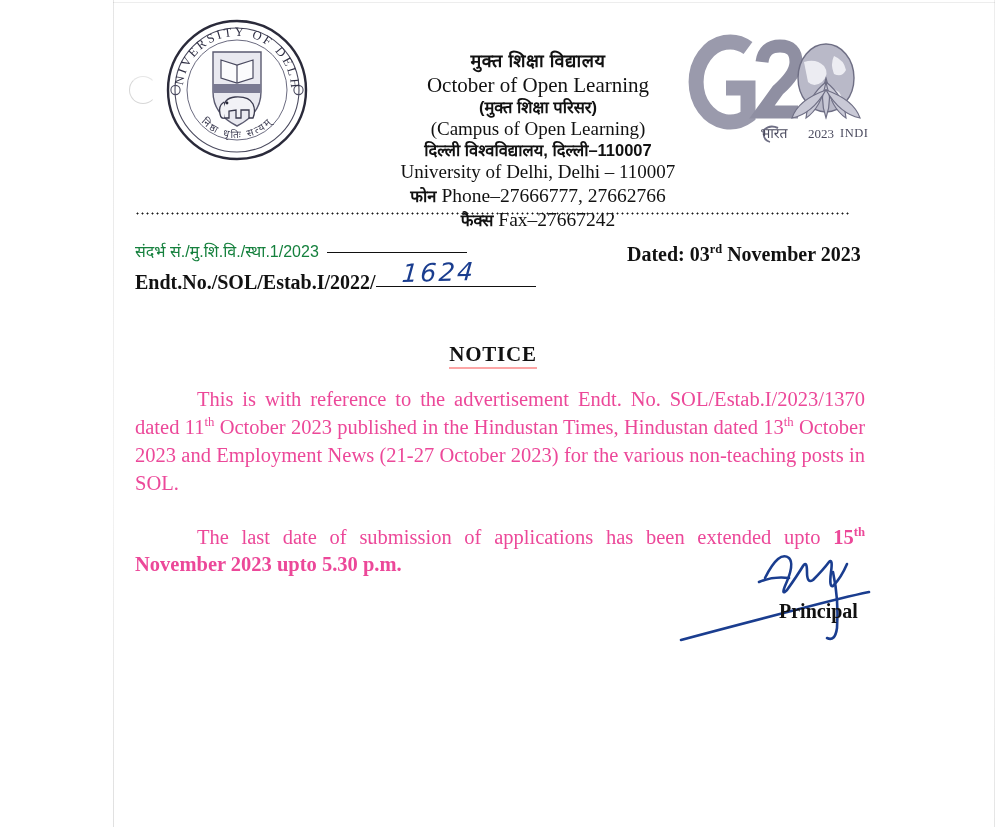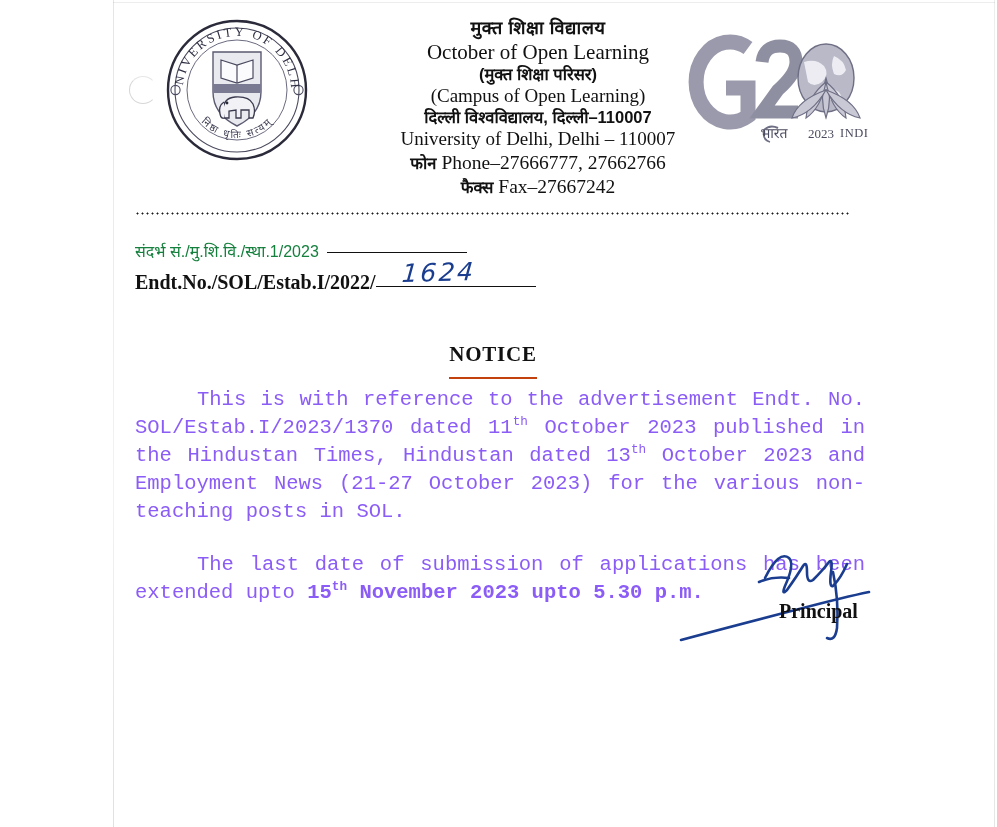--- a/index.html
+++ b/index.html
@@ -89,20 +89,21 @@
     width: 420px;
     text-align: center;
     line-height: 1.21;
   }
   .header-text .hi {
     font-family: "Liberation Sans", "DejaVu Sans", sans-serif;
     font-weight: bold;
     font-size: 18px;
     letter-spacing: 0.6px;
     color: #111;
+    margin-top: 33px;
   }
   .header-text .en {
     font-family: "Liberation Serif", "DejaVu Serif", serif;
     font-size: 21px;
     color: #111;
   }
   .header-text .hi-small {
     font-family: "Liberation Sans", "DejaVu Sans", sans-serif;
     font-weight: bold;
     font-size: 16.5px;
@@ -242,39 +243,39 @@
     left: 0;
     top: 342px;
     width: 760px;
     text-align: center;
   }
   .notice-title span {
     font-family: "Liberation Serif", "DejaVu Serif", serif;
     font-weight: bold;
     font-size: 21px;
     letter-spacing: 0.8px;
-    border-bottom: 2px solid #c2410c;
-    padding-bottom: 11px;
+    border-bottom: 2px solid #fca5a5;
+    padding-bottom: 1px;
     color: #111;
   }
 
   
   .body-block {
     position: absolute;
     left: 22px;
     top: 386px;
     width: 730px;
   }
   .para {
-    font-family: Liberation Mono, monospace;
+    font-family: Liberation Serif, serif;
     font-size: 20.5px;
     line-height: 1.36;
     text-align: justify;
     text-indent: 62px;
-    color: #8b5cf6;
+    color: #ec4899;
     margin: 0;
   }
   .para + .para {
     margin-top: 26px;
   }
   .para b {
     font-weight: bold;
   }
 
   
@@ -407,20 +408,25 @@
       <div class="ref-left">
         <div class="ref-hi">
           <span>संदर्भ सं./मु.शि.वि./स्था.1/2023</span><span class="rule"></span>
         </div>
         <div class="ref-en">
           <span>Endt.No./SOL/Estab.I/2022/</span><span class="handwrite-wrap"><span class="handwrite">1624</span></span>
         </div>
       </div>
 
       <div class="ref-right">
+        <div class="date-en">
+          <span>Dated:</span>
+          <span>03</span><sup>rd</sup>
+          <span>November 2023</span>
+        </div>
       </div>
     </div>
 
     <div class="notice-title">
       <span>NOTICE</span>
     </div>
 
     <div class="body-block">
 
       <p class="para"><span>This is with reference to the advertisement Endt. No. SOL/Estab.I/2023/1370 dated 11</span><sup>th</sup><span> October 2023 published in the Hindustan Times, Hindustan dated 13</span><sup>th</sup><span> October 2023 and Employment News (21-27 October 2023) for the various non-teaching posts in SOL.</span></p>

